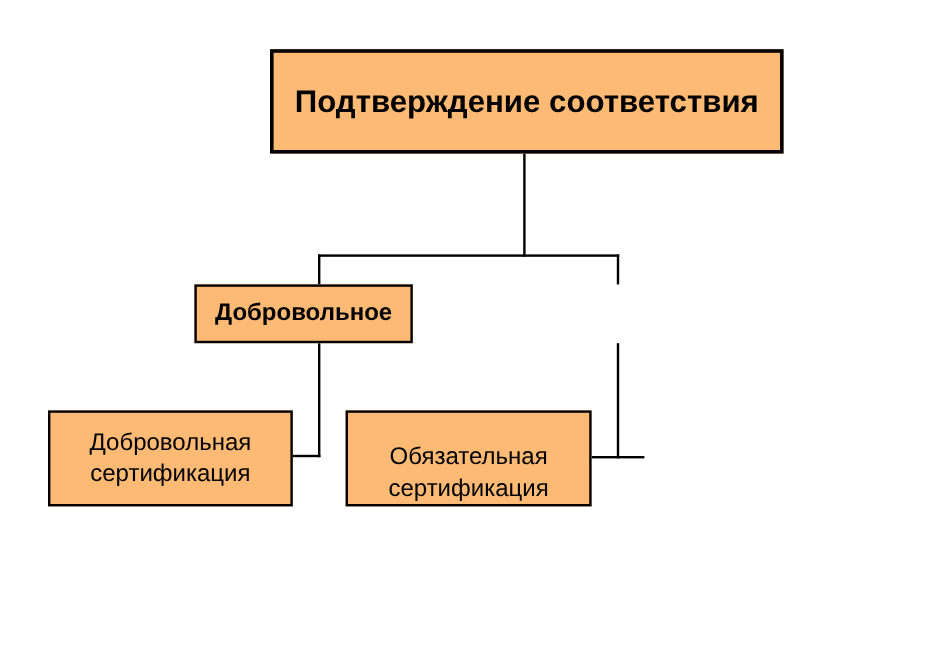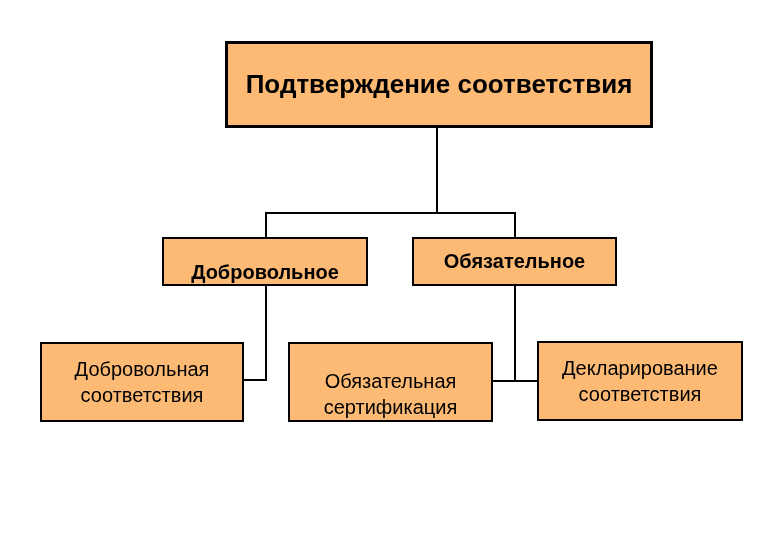--- a/index.html
+++ b/index.html
@@ -35,21 +35,21 @@
     font-weight: bold;
     white-space: nowrap;
   }
   .node-mid {
     top: 237px;
     height: 49px;
     font-size: 20px;
     font-weight: bold;
     white-space: nowrap;
   }
-  .node-voluntary   { left: 162px; width: 206px; align-items: flex-end; }
+  .node-voluntary   { left: 162px; width: 182px; }
   .node-mandatory   { left: 412px; width: 205px; }
   .node-leaf {
     top: 342px;
     height: 80px;
     font-size: 20px;
     font-weight: normal;
     line-height: 1.3;
     padding: 0 10px;
   }
   .node-vol-cert  { left: 40px;  width: 204px; }
@@ -88,29 +88,23 @@
   <div class="line l-mand-cross"></div>
 
   <div class="node node-root">
     <span>Подтверждение соответствия</span>
   </div>
 
   <div class="node node-mid node-voluntary">
     <span>Добровольное</span>
   </div>
 
-  <div class="node node-mid node-mandatory">
-    <span>Обязательное</span>
-  </div>
 
   <div class="node node-leaf node-vol-cert">
-    <span>Добровольная соответствия</span>
+    <span>Добровольная сертификация</span>
   </div>
 
   <div class="node node-leaf node-mand-cert">
     <span>Обязательная сертификация</span>
   </div>
 
-  <div class="node node-leaf node-declare">
-    <span>Декларирование соответствия</span>
-  </div>
 
 </div>
 
 </body></html>

